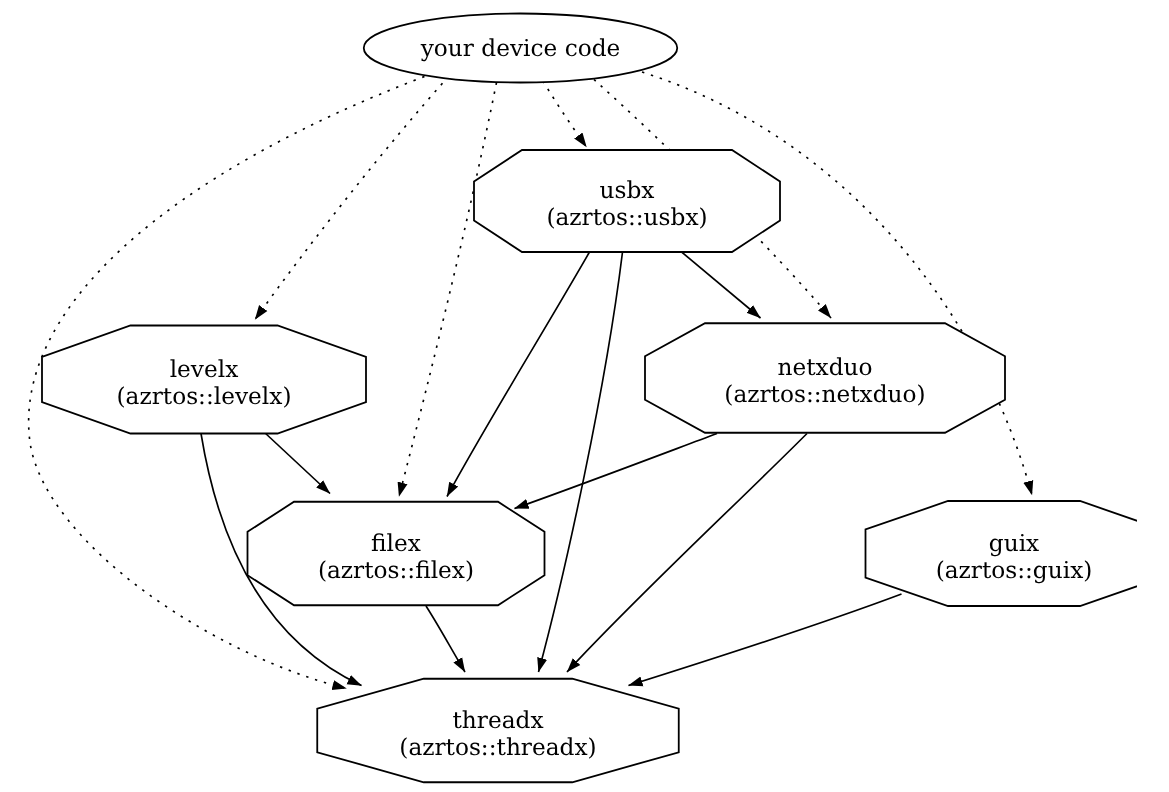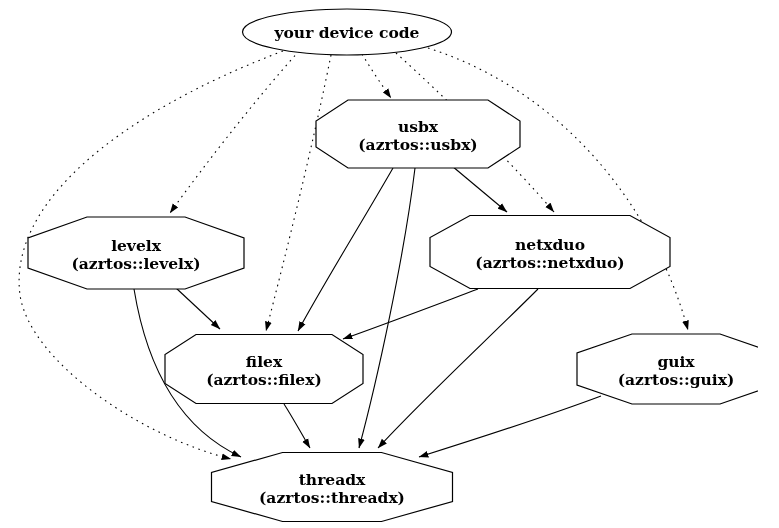--- a/index.html
+++ b/index.html
@@ -7,21 +7,20 @@
     padding: 0;
     background: #ffffff;
   }
   .stage {
     position: relative;
     width: 758px;
     height: 528px;
     background: #ffffff;
     overflow: hidden;
     font-family: "DejaVu Serif", "Liberation Serif", serif;
-    font-weight: bold;
   }
   svg { display: block; }
   .node-shape {
     fill: #ffffff;
     stroke: #000000;
     stroke-width: 1.2;
   }
   .node-label {
     fill: #000000;
     font-family: "DejaVu Serif", "Liberation Serif", serif;

